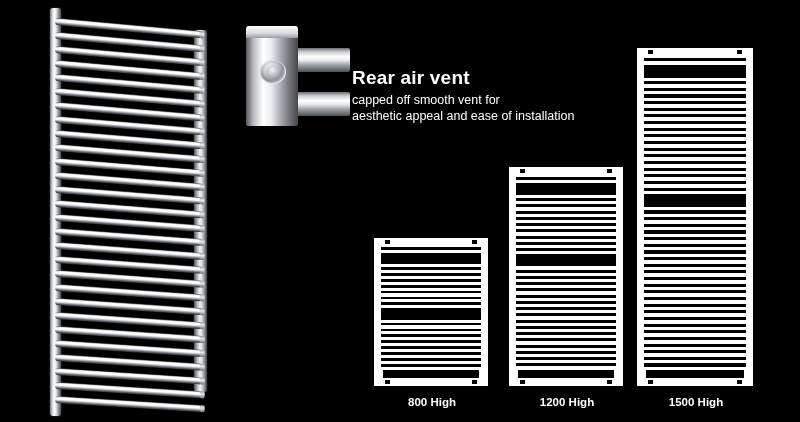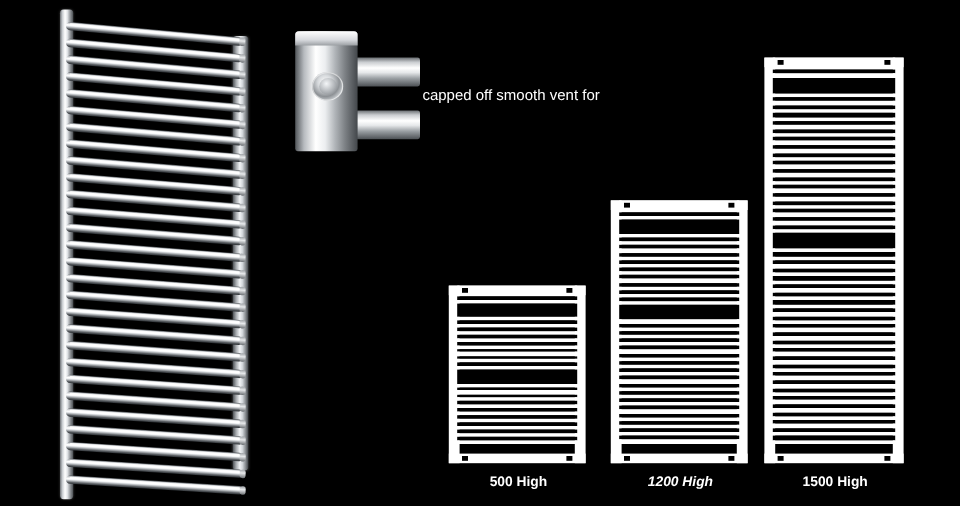--- a/index.html
+++ b/index.html
@@ -106,22 +106,24 @@
   <div id="valve">
     <div id="valve-tube-top" class="valve-tube"></div>
     <div id="valve-tube-bottom" class="valve-tube"></div>
     <div id="valve-body"></div>
     <div id="valve-top"></div>
     <div id="vent-cap"></div>
     <div id="vent-cap-inner"></div>
   </div>
 
   <div id="caption">
+    <div id="caption-title">Rear air vent</div>
     <div id="caption-sub">
       <div>capped off smooth vent for</div>
+      <div>aesthetic appeal and ease of installation</div>
     </div>
   </div>
 
   <div id="sizes">
       <div class="silhouette" style="left: 374px; top: 238px; width: 114px; height: 148px;">
         <div class="side-rail l"></div>
         <div class="side-rail r"></div>
         <div class="core">
           <div class="bar" style="height: 3.07px;"></div>
           <div class="gap" style="height: 2.82px;"></div>
@@ -165,21 +167,21 @@
         </div>
         <div class="endbar top">
           <div class="dot" style="left: 11px; top: 2px;"></div>
           <div class="dot" style="top: 2px; right: 11px;"></div>
         </div>
         <div class="endbar bottom">
           <div class="dot" style="left: 11px; top: 2px;"></div>
           <div class="dot" style="top: 2px; right: 11px;"></div>
         </div>
       </div>
-      <div class="size-label" style="left: 375px; top: 396px; width: 114px;">500 High</div>
+      <div class="size-label" style="left: 375px; top: 396px; width: 114px;">800 High</div>
       <div class="silhouette" style="left: 509px; top: 167px; width: 114px; height: 219px;">
         <div class="side-rail l"></div>
         <div class="side-rail r"></div>
         <div class="core">
           <div class="bar" style="height: 3.26px;"></div>
           <div class="gap" style="height: 3px;"></div>
           <div class="bar" style="height: 3.26px;"></div>
           <div class="gap" style="height: 3px;"></div>
           <div class="bar" style="height: 3.26px;"></div>
           <div class="gap" style="height: 12.01px;"></div>
@@ -239,21 +241,21 @@
         </div>
         <div class="endbar top">
           <div class="dot" style="left: 11px; top: 2px;"></div>
           <div class="dot" style="top: 2px; right: 11px;"></div>
         </div>
         <div class="endbar bottom">
           <div class="dot" style="left: 11px; top: 2px;"></div>
           <div class="dot" style="top: 2px; right: 11px;"></div>
         </div>
       </div>
-      <div class="size-label" style="left: 510px; top: 396px; width: 114px; font-style: italic;">1200 High</div>
+      <div class="size-label" style="left: 510px; top: 396px; width: 114px;">1200 High</div>
       <div class="silhouette" style="left: 637px; top: 48px; width: 116px; height: 338px;">
         <div class="side-rail l"></div>
         <div class="side-rail r"></div>
         <div class="core">
           <div class="bar" style="height: 3.47px;"></div>
           <div class="gap" style="height: 3.19px;"></div>
           <div class="bar" style="height: 3.47px;"></div>
           <div class="gap" style="height: 3.19px;"></div>
           <div class="bar" style="height: 3.47px;"></div>
           <div class="gap" style="height: 12.75px;"></div>

